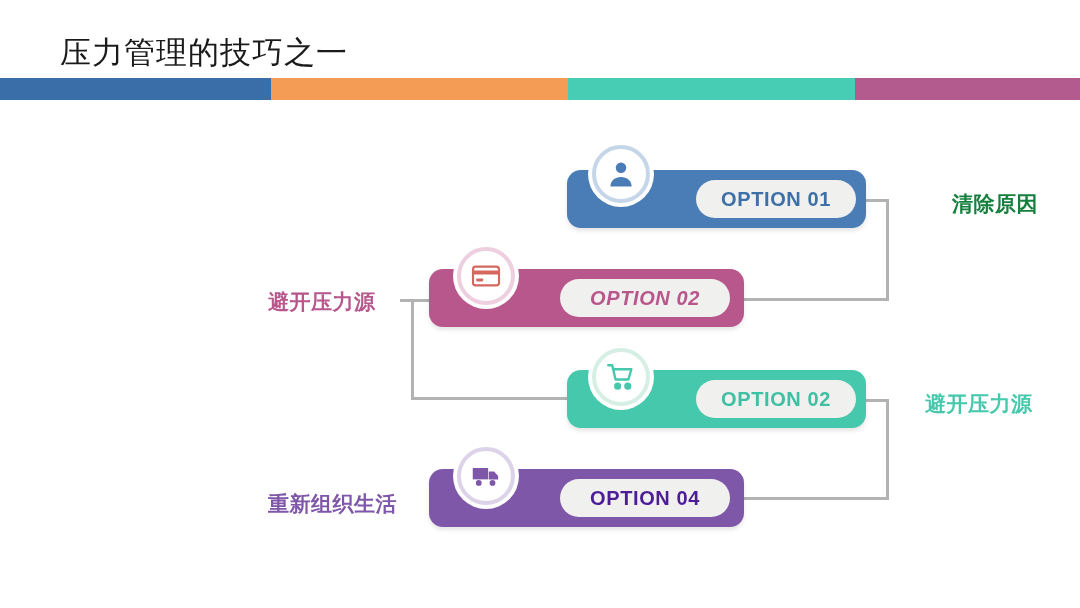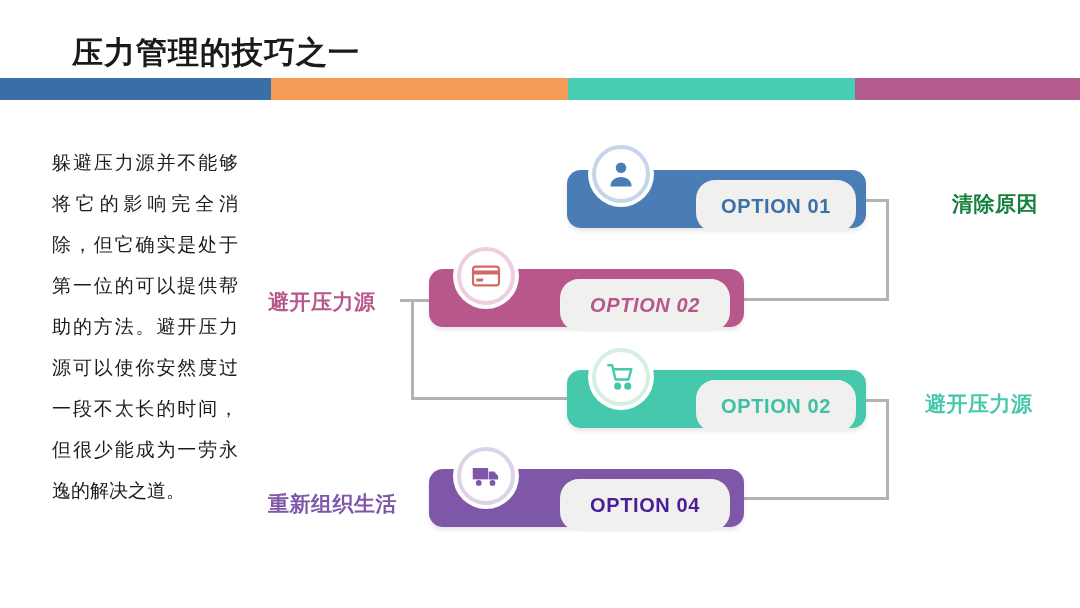--- a/index.html
+++ b/index.html
@@ -30,24 +30,24 @@
     font-size: 31px;
     font-weight: bold;
     letter-spacing: 1px;
     display: flex;
     align-items: center;
     justify-content: center;
     line-height: 1;
   }
   #header-title {
     position: absolute;
-    left: 72px;
+    left: 60px;
     top: 32px;
     font-size: 31px;
-    font-weight: bold;
+    font-weight: normal;
     color: #1a1a1a;
     letter-spacing: 1px;
     white-space: nowrap;
   }
   #header-bar {
     position: absolute;
     left: 0;
     top: 78px;
     width: 1080px;
     height: 22px;
@@ -78,21 +78,21 @@
 
   
   .opt-bar {
     position: absolute;
     height: 58px;
     border-radius: 14px;
     box-shadow: 0 3px 4px rgba(0,0,0,0.10);
   }
   .opt-pill {
     position: absolute;
-    height: 52px;
+    height: 38px;
     border-radius: 19px;
     background: #f0f0ee;
     display: flex;
     align-items: center;
     justify-content: center;
     font-size: 20px;
     font-weight: bold;
     letter-spacing: 0.6px;
   }
   .opt-circle {
@@ -137,21 +137,20 @@
 <div id="slide">
 
   <div id="header-title">压力管理的技巧之一</div>
   <div id="header-bar">
       <div class="seg" style="width: 271px; background: rgb(58, 110, 168);"></div>
       <div class="seg" style="width: 297px; background: rgb(244, 155, 85);"></div>
       <div class="seg" style="width: 287px; background: rgb(71, 205, 180);"></div>
       <div class="seg" style="width: 225px; background: rgb(179, 91, 142);"></div>
     </div>
 
-  <div id="body-paragraph">躲避压力源并不能够将它的影响完全消除，但它确实是处于第一位的可以提供帮助的方法。避开压力源可以使你安然度过一段不太长的时间，但很少能成为一劳永逸的解决之道。</div>
 
   <div id="connectors-layer">
       <div class="conn h" style="left: 866px; top: 199px; width: 23px; background: rgb(179, 179, 179);"></div>
       <div class="conn v" style="left: 886px; top: 199px; height: 102px; background: rgb(179, 179, 179);"></div>
       <div class="conn h" style="left: 744px; top: 298px; width: 145px; background: rgb(179, 179, 179);"></div>
       <div class="conn h" style="left: 400px; top: 299px; width: 32px; background: rgb(179, 179, 179);"></div>
       <div class="conn v" style="left: 411px; top: 299px; height: 101px; background: rgb(179, 179, 179);"></div>
       <div class="conn h" style="left: 411px; top: 397px; width: 160px; background: rgb(179, 179, 179);"></div>
       <div class="conn h" style="left: 866px; top: 399px; width: 23px; background: rgb(179, 179, 179);"></div>
       <div class="conn v" style="left: 886px; top: 399px; height: 101px; background: rgb(179, 179, 179);"></div>

